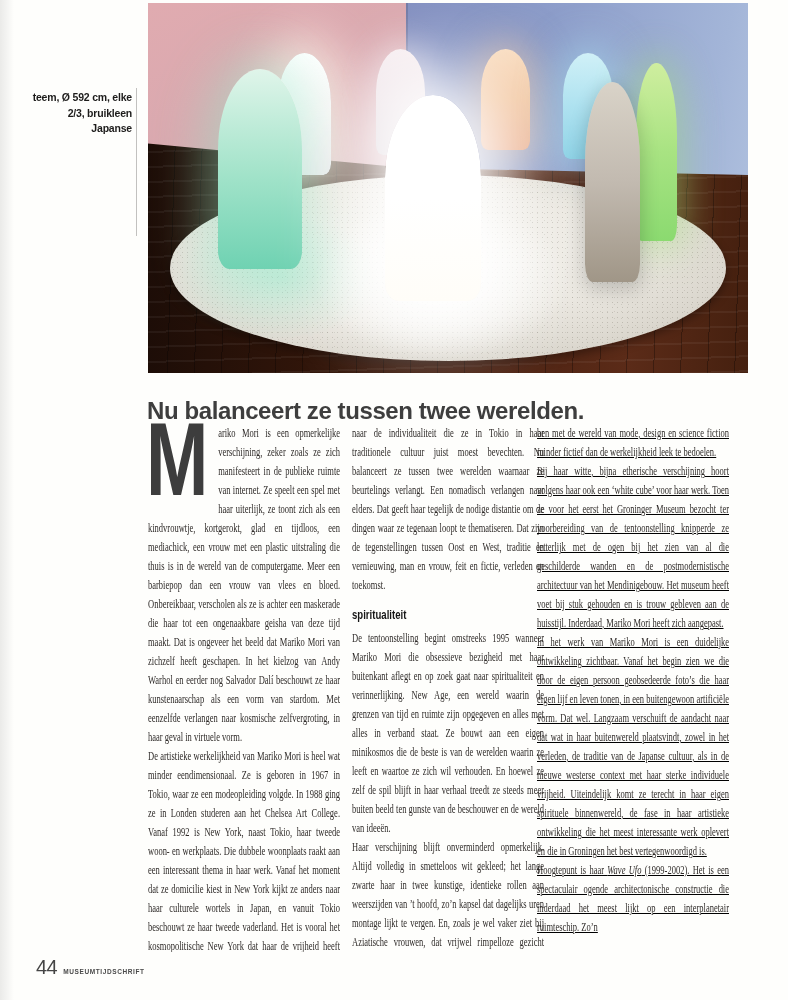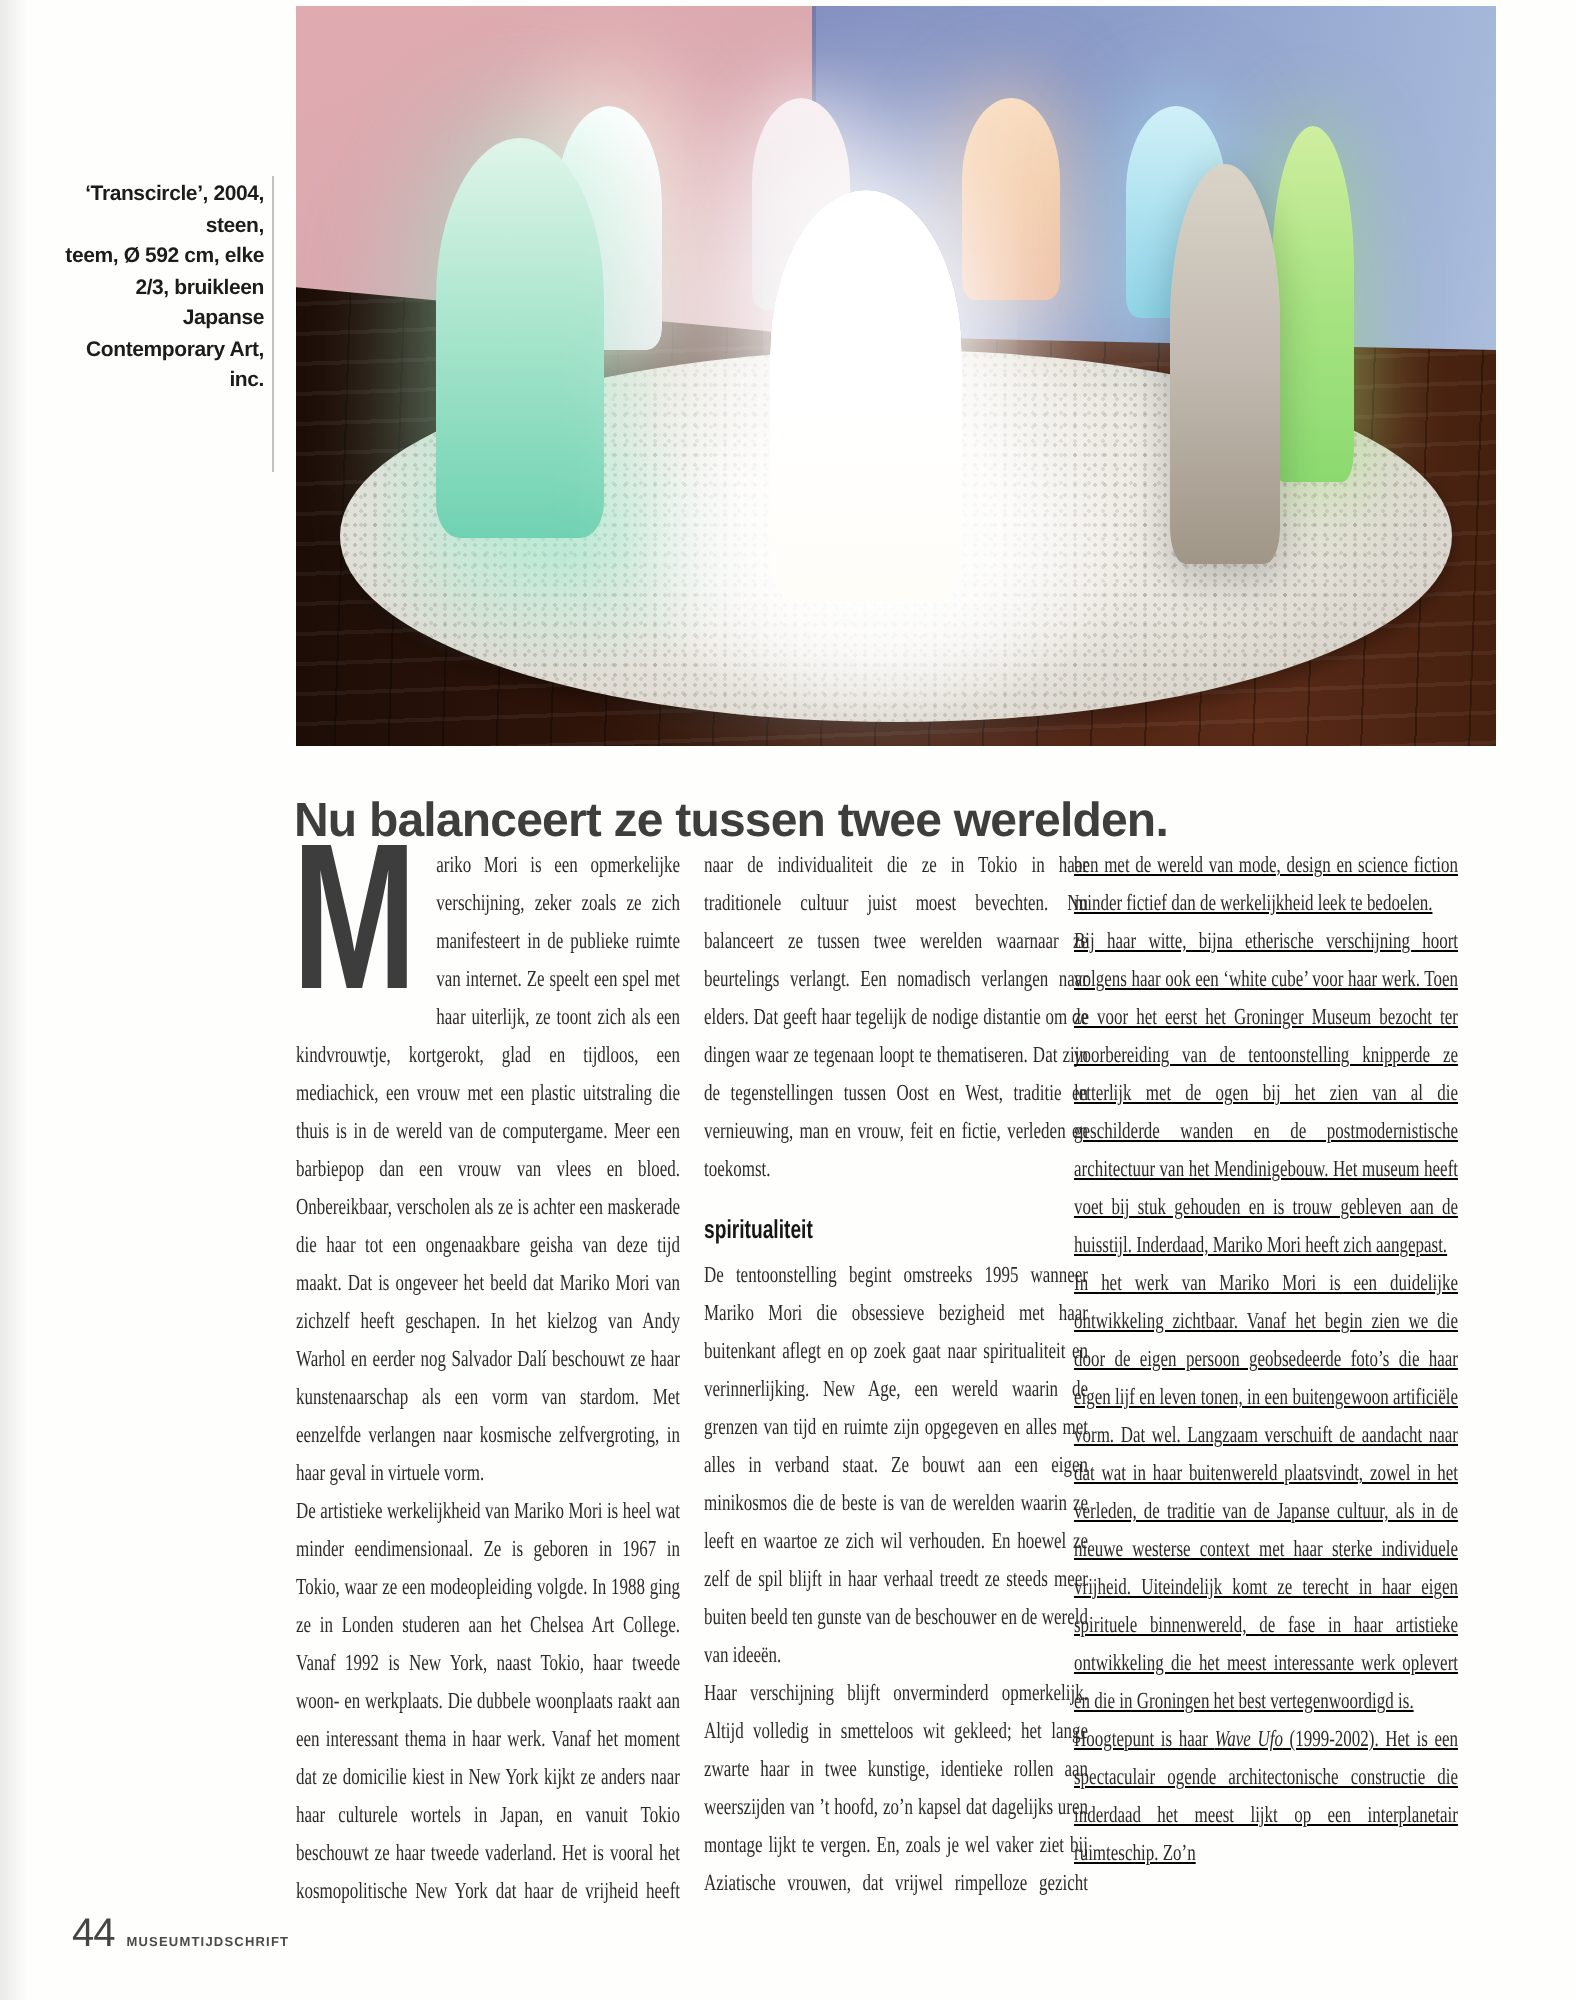--- a/index.html
+++ b/index.html
@@ -84,24 +84,22 @@
         <div class="stone" style="left: 333px; top: 46px; width: 49px; height: 101px; background: linear-gradient(rgb(249, 221, 193), rgb(243, 200, 163), rgb(236, 177, 144)); box-shadow: rgba(246, 205, 165, 0.5) 0px 0px 35px 10px;"></div>
         <div class="stone" style="left: 415px; top: 50px; width: 50px; height: 106px; background: linear-gradient(rgb(208, 240, 247), rgb(174, 226, 240), rgb(140, 210, 230)); box-shadow: rgba(165, 222, 240, 0.5) 0px 0px 35px 10px;"></div>
         <div class="stone" style="left: 488px; top: 60px; width: 41px; height: 178px; background: linear-gradient(rgb(207, 238, 159), rgb(168, 227, 130), rgb(139, 218, 112)); box-shadow: rgba(165, 225, 125, 0.45) 0px 0px 35px 10px;"></div>
         <div class="stone" style="left: 70px; top: 66px; width: 84px; height: 200px; background: linear-gradient(rgb(224, 245, 234), rgb(165, 228, 203), rgb(111, 210, 178)); box-shadow: rgba(150, 235, 205, 0.45) 0px 0px 50px 15px;"></div>
         <div class="stone" style="left: 437px; top: 79px; width: 55px; height: 200px; background: linear-gradient(rgb(217, 211, 200), rgb(194, 186, 176), rgb(160, 150, 135)); box-shadow: rgba(0, 0, 0, 0.18) 0px 6px 18px 2px;"></div>
         <div class="stone" style="left: 237px; top: 92px; width: 96px; height: 206px; background: linear-gradient(rgb(255, 255, 255), rgb(255, 255, 255), rgb(255, 253, 248)); box-shadow: rgba(255, 255, 255, 0.95) 0px 0px 70px 30px;"></div>
       </div>
   </div>
 
   <div class="caption">
-      <div>‘Transcircle’, 2004, steen,</div>
       <div>teem, Ø 592 cm, elke</div>
       <div>2/3, bruikleen Japanse</div>
-      <div>Contemporary Art, inc.</div>
     </div>
   <div class="caption-rule"></div>
 
   <h1 class="headline">Nu balanceert ze tussen twee werelden.</h1>
 
   <div class="dropcap">M</div>
 
   <div class="col col1">
     <div class="col-inner">
       <div class="dropcap-spacer"></div>

